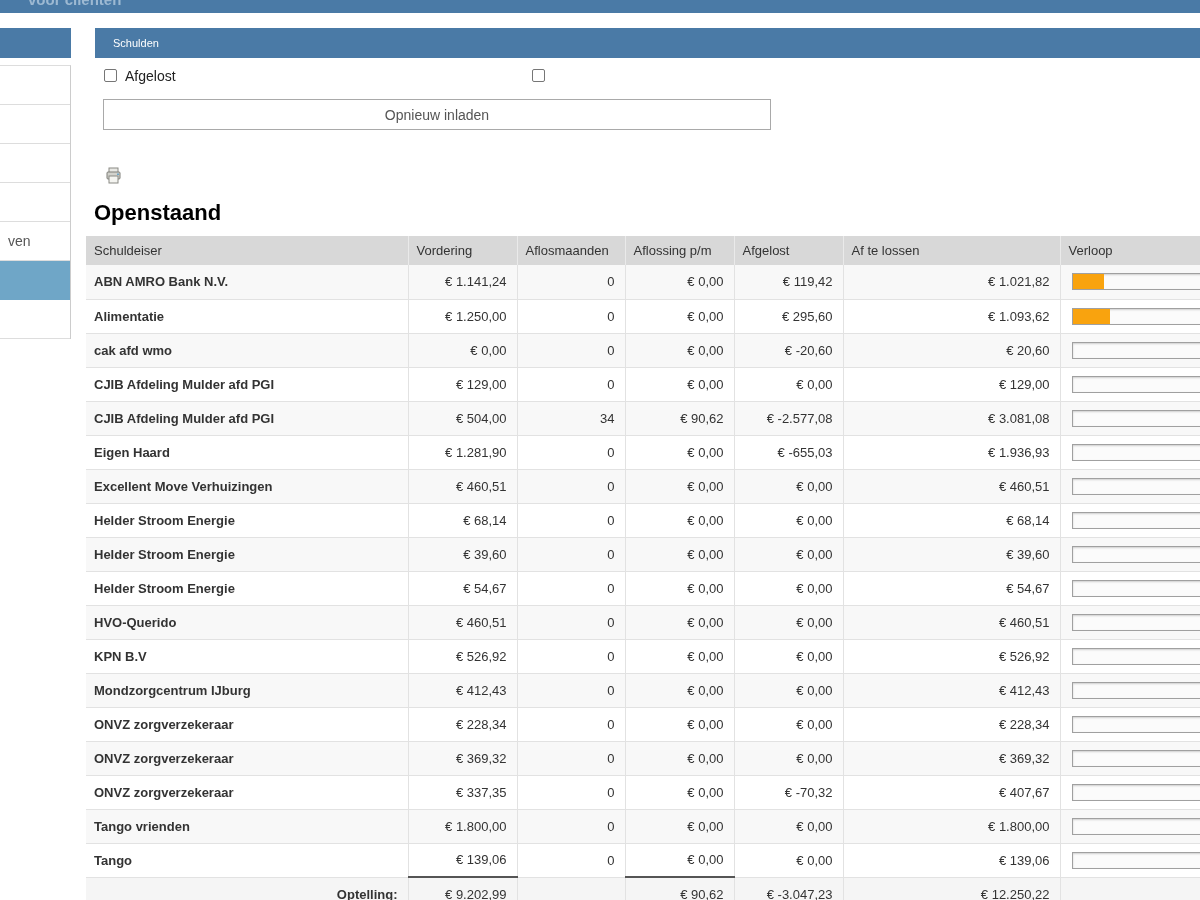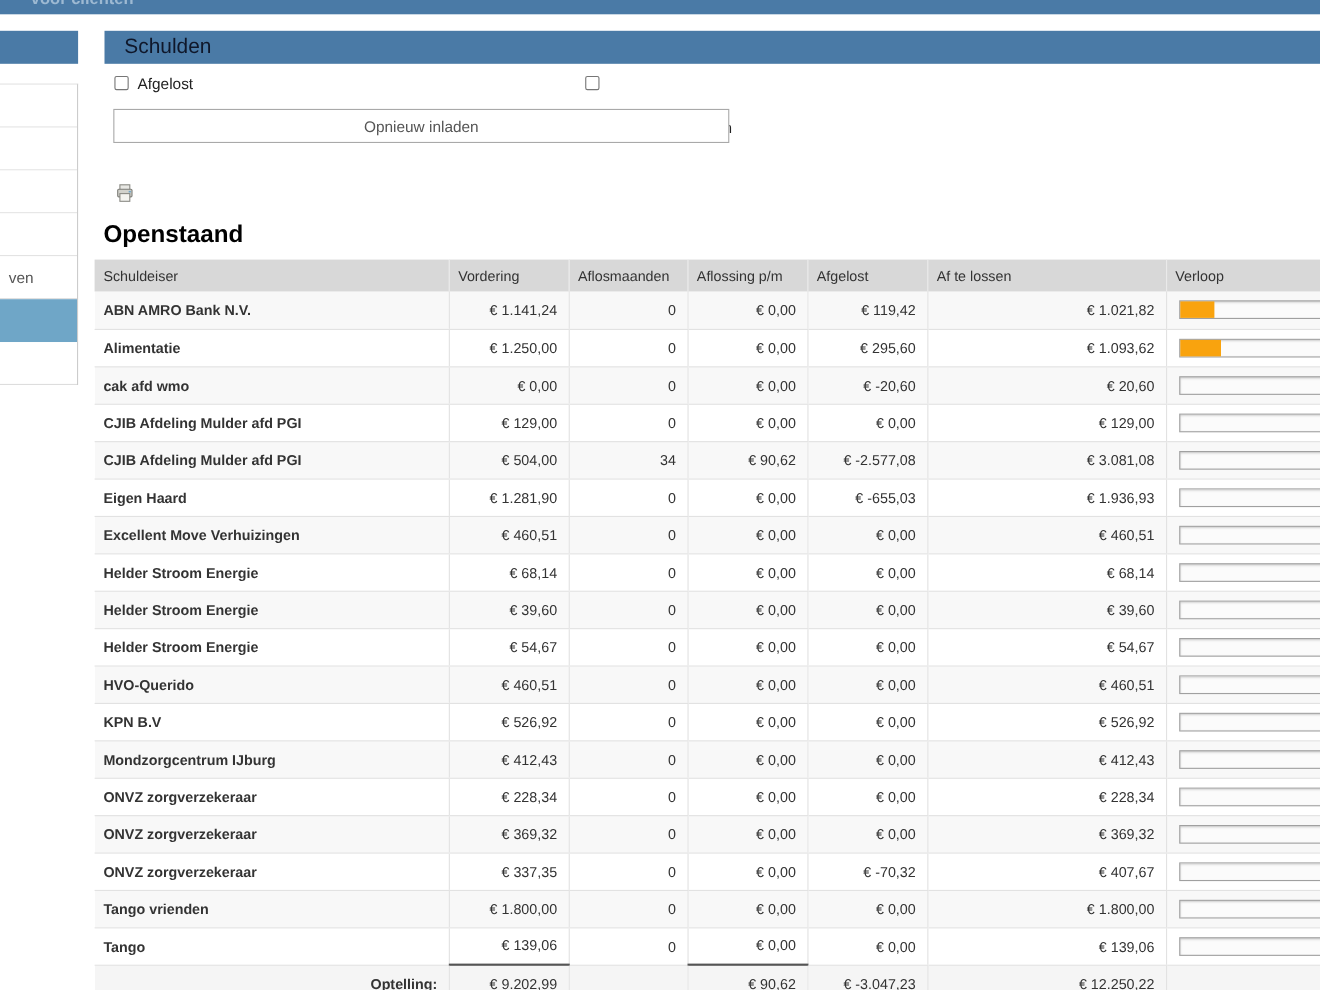--- a/index.html
+++ b/index.html
@@ -24,44 +24,44 @@
   }
   .top-bar span{
     position:absolute;left:28px;top:-9px;
     font-size:15px;font-weight:bold;color:#9db9d2;white-space:nowrap;
   }
   
   .side-header{
     position:absolute;left:0;top:28px;width:71px;height:30px;background:var(--blue);
   }
   .side-menu{
-    position:absolute;left:0;top:76px;width:71px;
+    position:absolute;left:0;top:65px;width:71px;
     border-right:1px solid #ccc;border-top:1px solid #ddd;background:#fff;
   }
   .side-item{
     height:39px;border-bottom:1px solid #ddd;display:flex;align-items:center;
     font-size:14px;color:#555;padding-left:8px;cursor:pointer;background:#fff;
   }
   .side-item.active{background:var(--blue-active);border-bottom:1px solid var(--blue-active);}
   
   .panel-header{
     position:absolute;left:95px;top:28px;width:1105px;height:30px;
     background:var(--blue);display:flex;align-items:center;padding-left:18px;
   }
-  .panel-header span{color:#0f172a;font-size:19px;}
+  .panel-header span{color:#ffffff;font-size:11px;}
   .filters{position:absolute;left:104px;top:68px;width:1000px;height:18px;}
   .chk{
     position:absolute;top:1px;width:13px;height:13px;border:1px solid #767676;
     background:#fff;border-radius:2px;cursor:pointer;
   }
   .chk-label{position:absolute;top:0;font-size:14px;color:#222;}
   #chk1{left:0;} #lab1{left:21px;}
   #chk2{left:428px;} #lab2{left:472px;margin-top:40px;}
   .reload-btn{
-    position:absolute;left:103px;top:99px;width:560px;height:31px;
+    position:absolute;left:103px;top:99px;width:668px;height:31px;
     background:#fff;border:1px solid #a9a9a9;color:#555;font-size:14px;
     font-family:"Liberation Sans",sans-serif;cursor:pointer;
   }
   .printer{position:absolute;left:105px;top:167px;width:18px;height:18px;cursor:pointer;}
   .section-title{
     position:absolute;left:94px;top:200px;font-size:22px;font-weight:bold;color:#000;
   }
   
   .debt-table{
     position:absolute;left:86px;top:236px;width:1284px;

